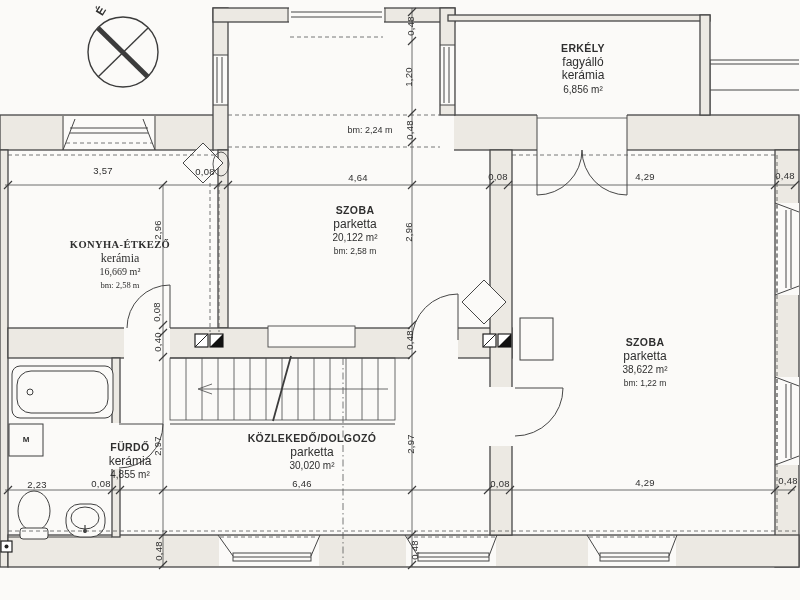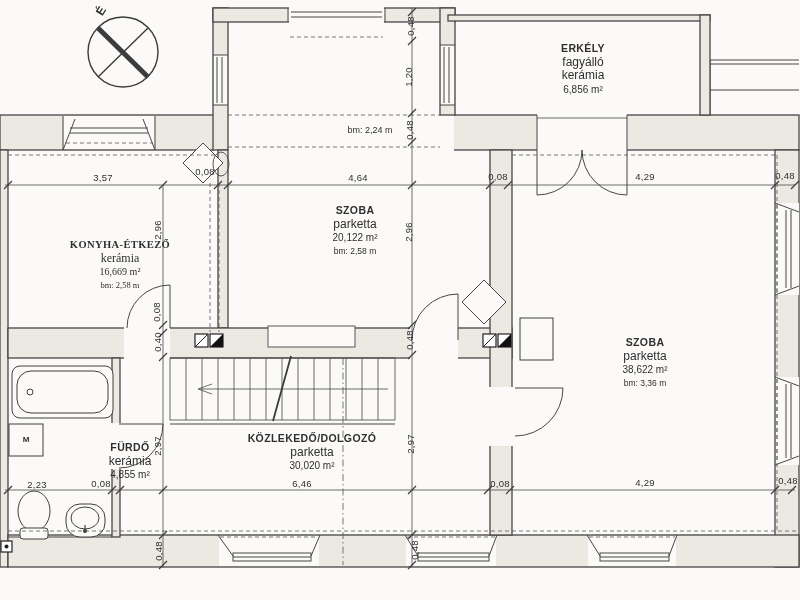--- a/index.html
+++ b/index.html
@@ -297,39 +297,39 @@
     <span class="name">SZOBA</span>
     <span class="sub">parketta</span>
     <span class="area">20,122 m²</span>
     <span class="bm">bm: 2,58 m</span>
   </div>
 
   <div class="lbl room" style="left:645px;top:363px;">
     <span class="name">SZOBA</span>
     <span class="sub">parketta</span>
     <span class="area">38,622 m²</span>
-    <span class="bm">bm: 3,36 m</span>
+    <span class="bm">bm: 1,22 m</span>
   </div>
 
   <div class="lbl room" style="left:82px;top:461px;margin-left:48px;">
     <span class="name">FÜRDŐ</span>
     <span class="sub">kerámia</span>
     <span class="area">4,855 m²</span>
   </div>
 
   <div class="lbl room" style="left:312px;top:452px;">
     <span class="name">KÖZLEKEDŐ/DOLGOZÓ</span>
     <span class="sub">parketta</span>
     <span class="area">30,020 m²</span>
   </div>
 
   <span class="lbl bm-solo" style="left:334px;top:130px;margin-left:36px;">bm: 2,24 m</span>
   <span class="lbl wm" style="left:26px;top:439px;">M</span>
 
-  <span class="lbl dim" style="left:103px;top:177px;">3,57</span>
+  <span class="lbl dim" style="left:103px;top:170px;">3,57</span>
   <span class="lbl dim" style="left:205px;top:171px;">0,08</span>
   <span class="lbl dim" style="left:358px;top:177px;">4,64</span>
   <span class="lbl dim" style="left:498px;top:176px;">0,08</span>
   <span class="lbl dim" style="left:645px;top:176px;">4,29</span>
   <span class="lbl dim" style="left:785px;top:175px;">0,48</span>
 
   <span class="lbl dim v" style="left:410px;top:26px;">0,48</span>
   <span class="lbl dim v" style="left:408px;top:77px;">1,20</span>
   <span class="lbl dim v" style="left:409px;top:130px;">0,48</span>
   <span class="lbl dim v" style="left:408px;top:232px;">2,96</span>

